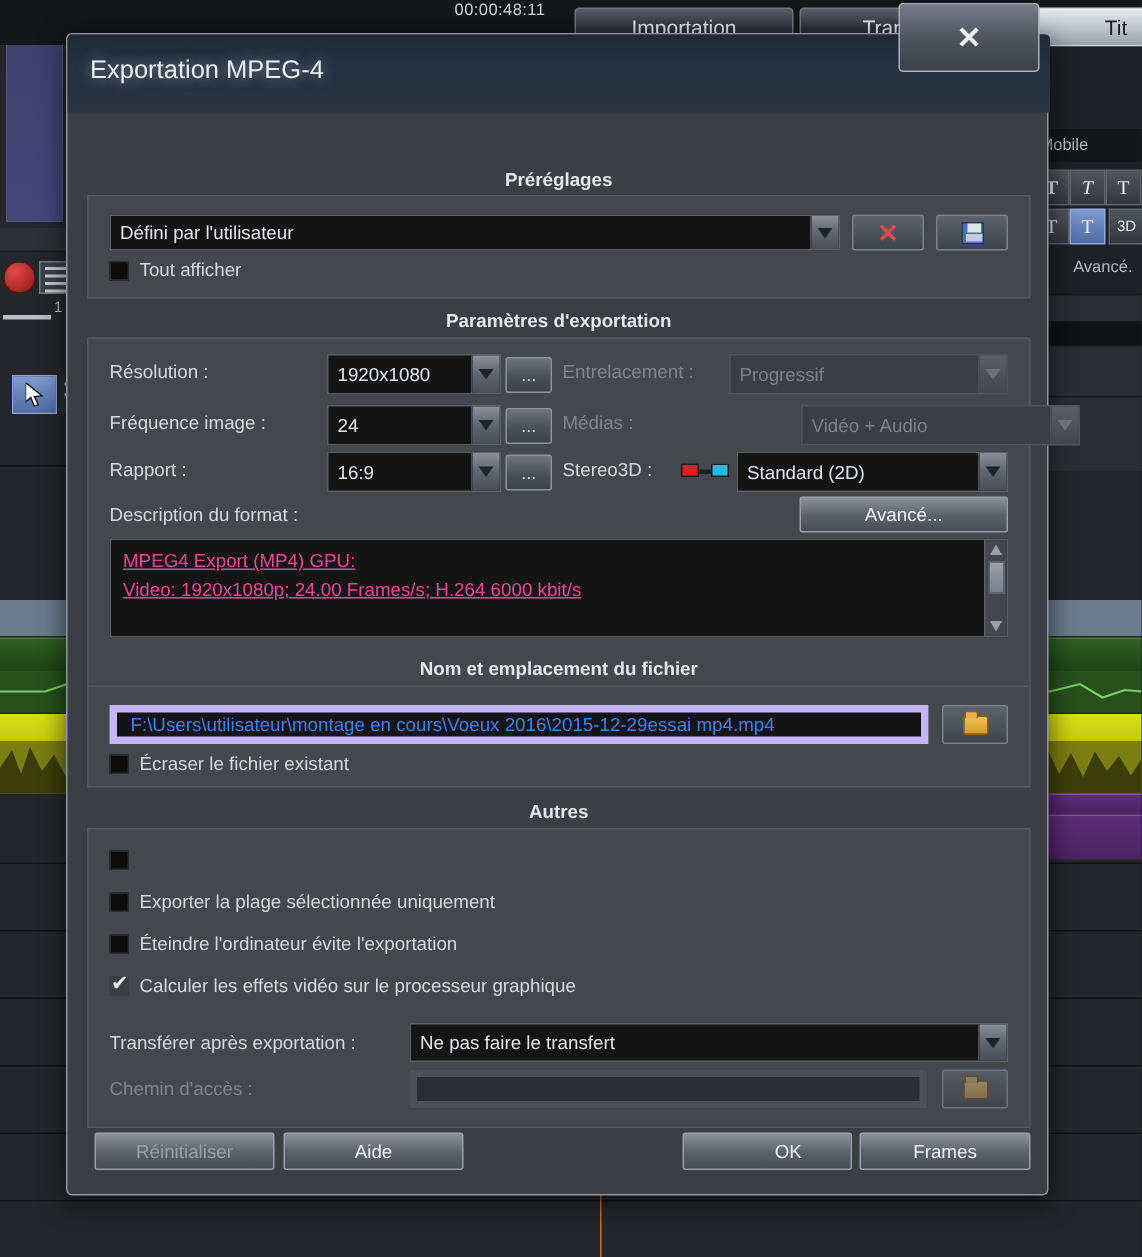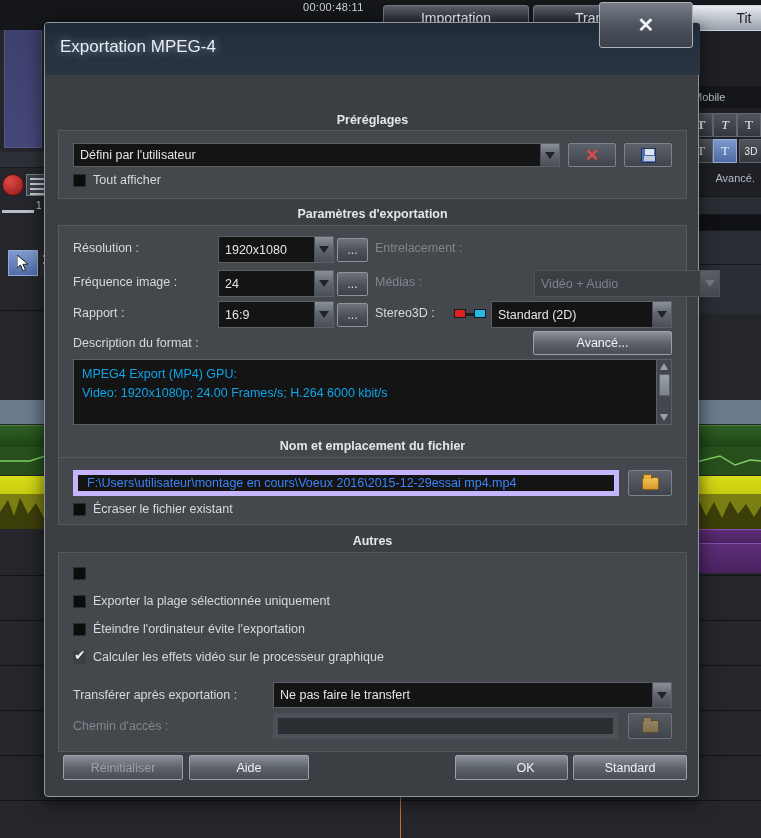--- a/index.html
+++ b/index.html
@@ -243,21 +243,21 @@
     display: flex; align-items: center; padding-left: 9px;
     overflow: hidden; white-space: nowrap;
   }
   .textbox.dis { background: #2b2e33; border-color: #4c5057; }
 
   .descbox {
     position: absolute; left: 73px; top: 341px; width: 570px; height: 63px;
     background: #141414; border: 1px solid #5b5f66;
   }
   .desc-line {
-    position: absolute; left: 8px; font-size: 12.5px; color: #0ea5e9; white-space: nowrap;
+    position: absolute; left: 8px; font-size: 12.5px; color: #ec4899; white-space: nowrap; text-decoration: underline;
   }
   .desc-sb {
     position: absolute; right: 0; top: 0; width: 15px; height: 61px;
     background: #43464c; border-left: 1px solid #5b5f66;
   }
   .sb-arrow {
     position: absolute; left: 3px; width: 0; height: 0;
     border-left: 4px solid transparent; border-right: 4px solid transparent;
   }
   .sb-up { top: 3px; border-bottom: 7px solid #9ba0a8; }
@@ -418,20 +418,26 @@
 
     <div class="lbl" style="left:28px;top:166px;">Résolution :</div>
     <div class="combo" style="left:173px;top:161px;width:116px;height:27px;">
       <span class="cval">1920x1080</span>
       <span class="arrow-btn">
           <i class="tri-down"></i>
         </span>
     </div>
     <div class="dots-btn" style="left:292px;top:163px;">...</div>
     <div class="lbl dim" style="left:330px;top:166px;">Entrelacement :</div>
+    <div class="combo dis" style="left:441px;top:161px;width:186px;height:27px;">
+      <span class="cval">Progressif</span>
+      <span class="arrow-btn dis">
+          <i class="tri-down dis"></i>
+        </span>
+    </div>
 
     <div class="lbl" style="left:28px;top:200px;">Fréquence image :</div>
     <div class="combo" style="left:173px;top:195px;width:116px;height:27px;">
       <span class="cval">24</span>
       <span class="arrow-btn">
           <i class="tri-down"></i>
         </span>
     </div>
     <div class="dots-btn" style="left:292px;top:197px;">...</div>
     <div class="lbl dim" style="left:330px;top:200px;">Médias :</div>
@@ -510,16 +516,16 @@
 
     <div class="lbl dim" style="left:28px;top:644px;">Chemin d'accès :</div>
     <div class="textbox dis" style="left:228px;top:638px;width:345px;height:26px;"></div>
     <div class="ibtn" style="left:583px;top:638px;width:44px;height:26px;opacity:.75;">
       <span class="folder-ico dim"></span>
     </div>
 
     <div class="btn dim" style="left:18px;top:680px;width:120px;height:25px;">Réinitialiser</div>
     <div class="btn" style="left:144px;top:680px;width:120px;height:25px;">Aide</div>
     <div class="btn" style="left:410px;top:680px;width:113px;height:25px;padding-left:28px;">OK</div>
-    <div class="btn" style="left:528px;top:680px;width:114px;height:25px;">Standard</div>
+    <div class="btn" style="left:528px;top:680px;width:114px;height:25px;">Frames</div>
 
   </div>
 </div>
 
 </body></html>

